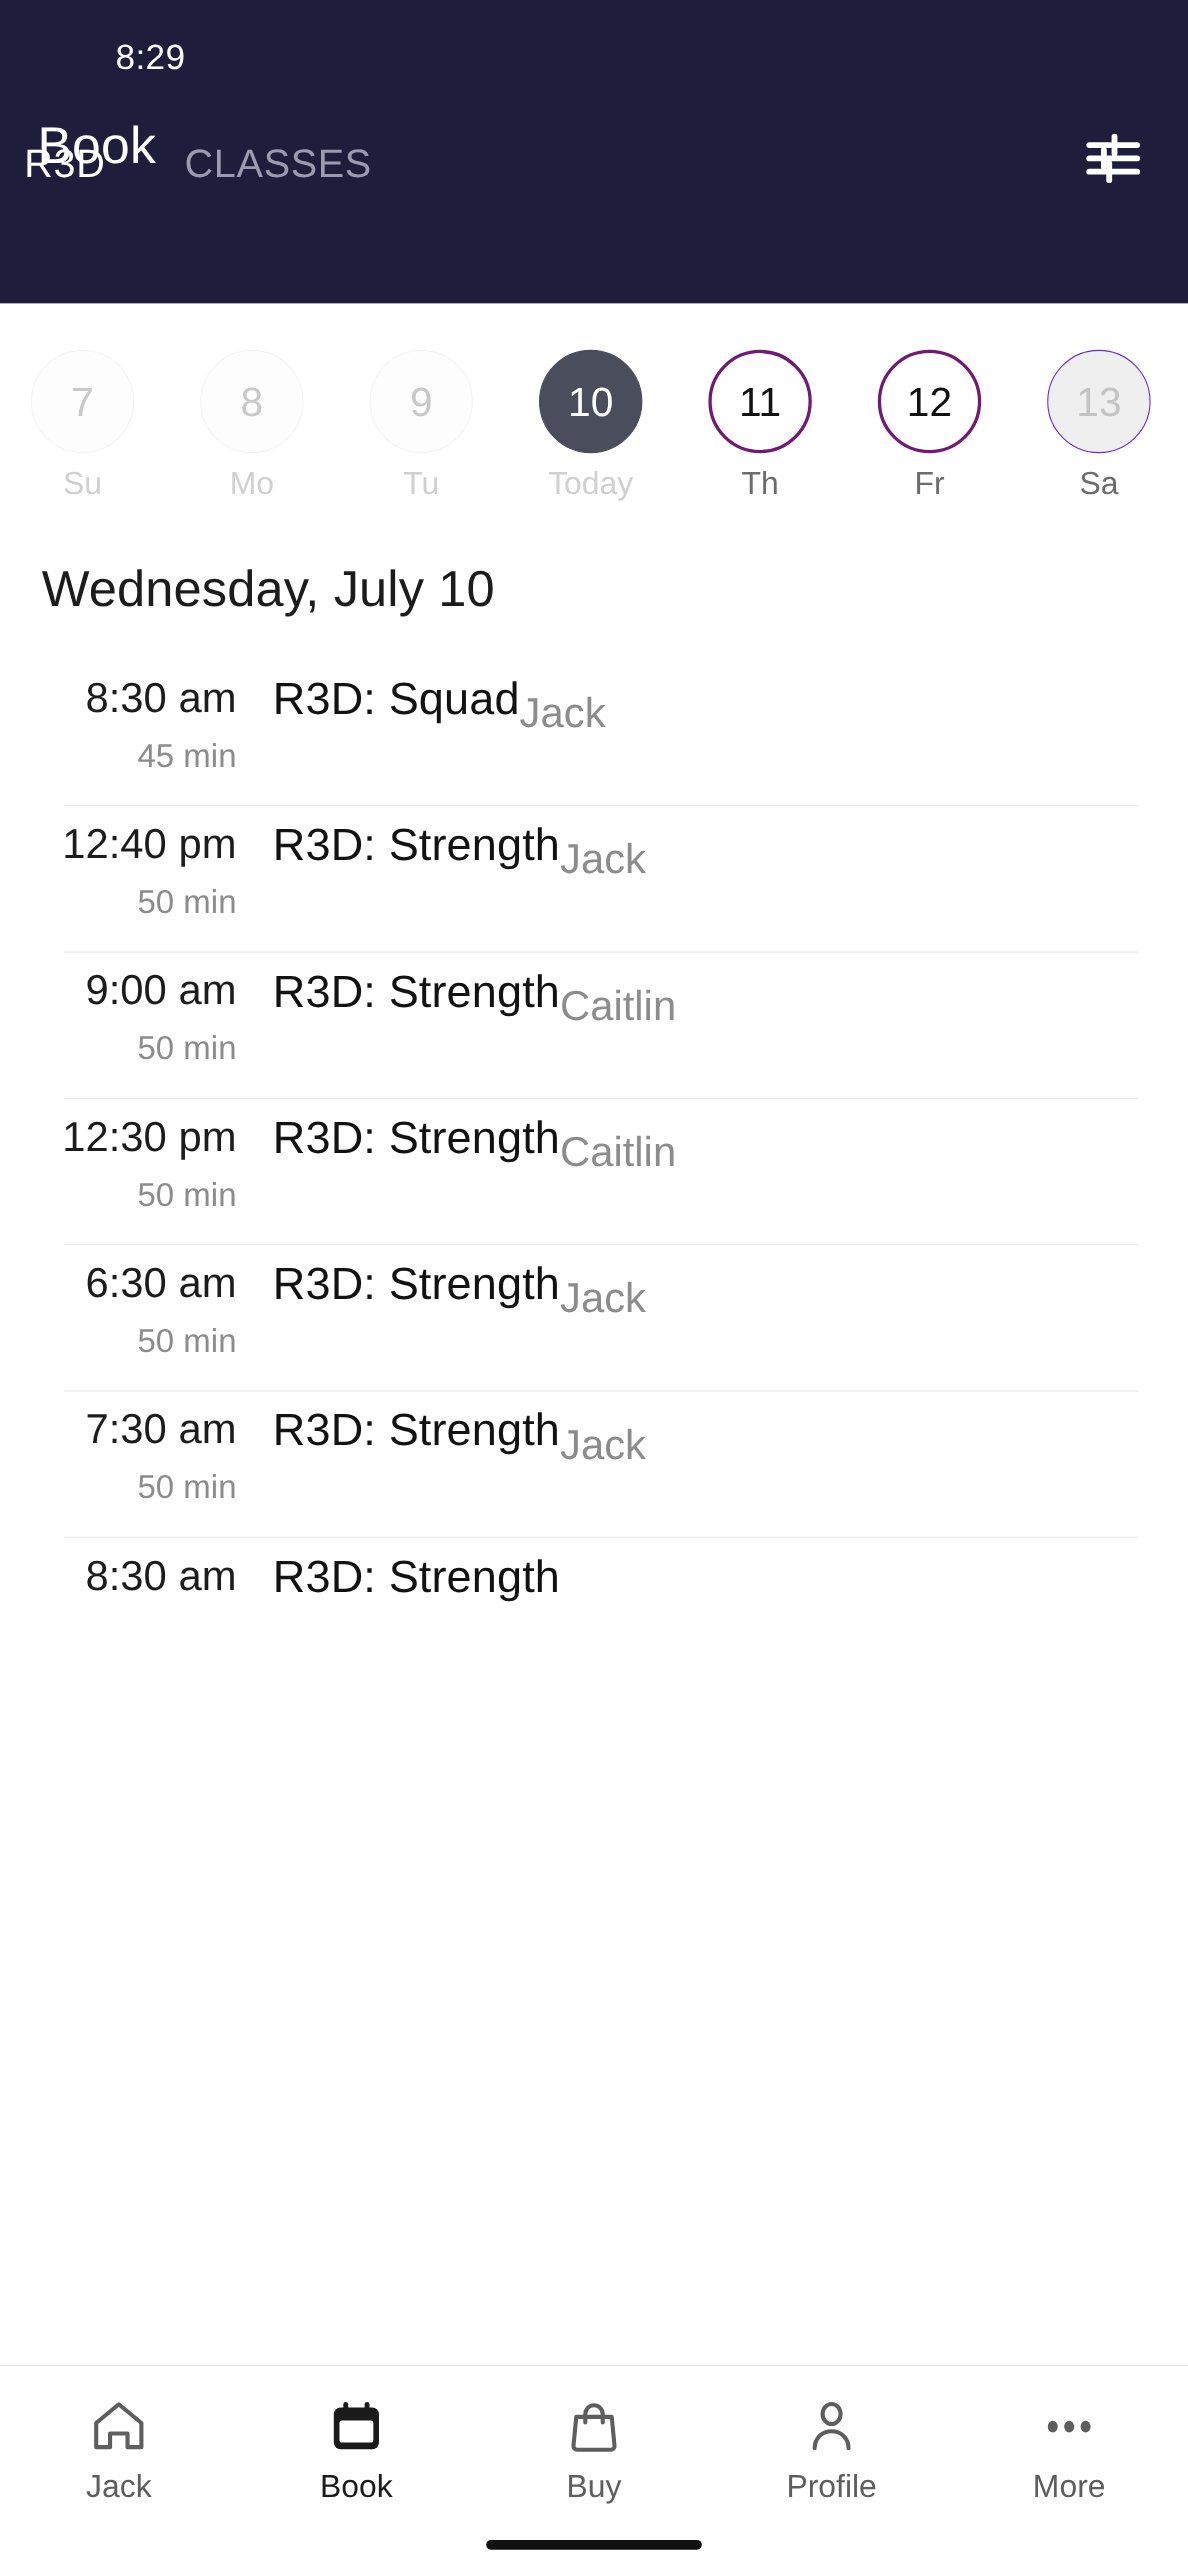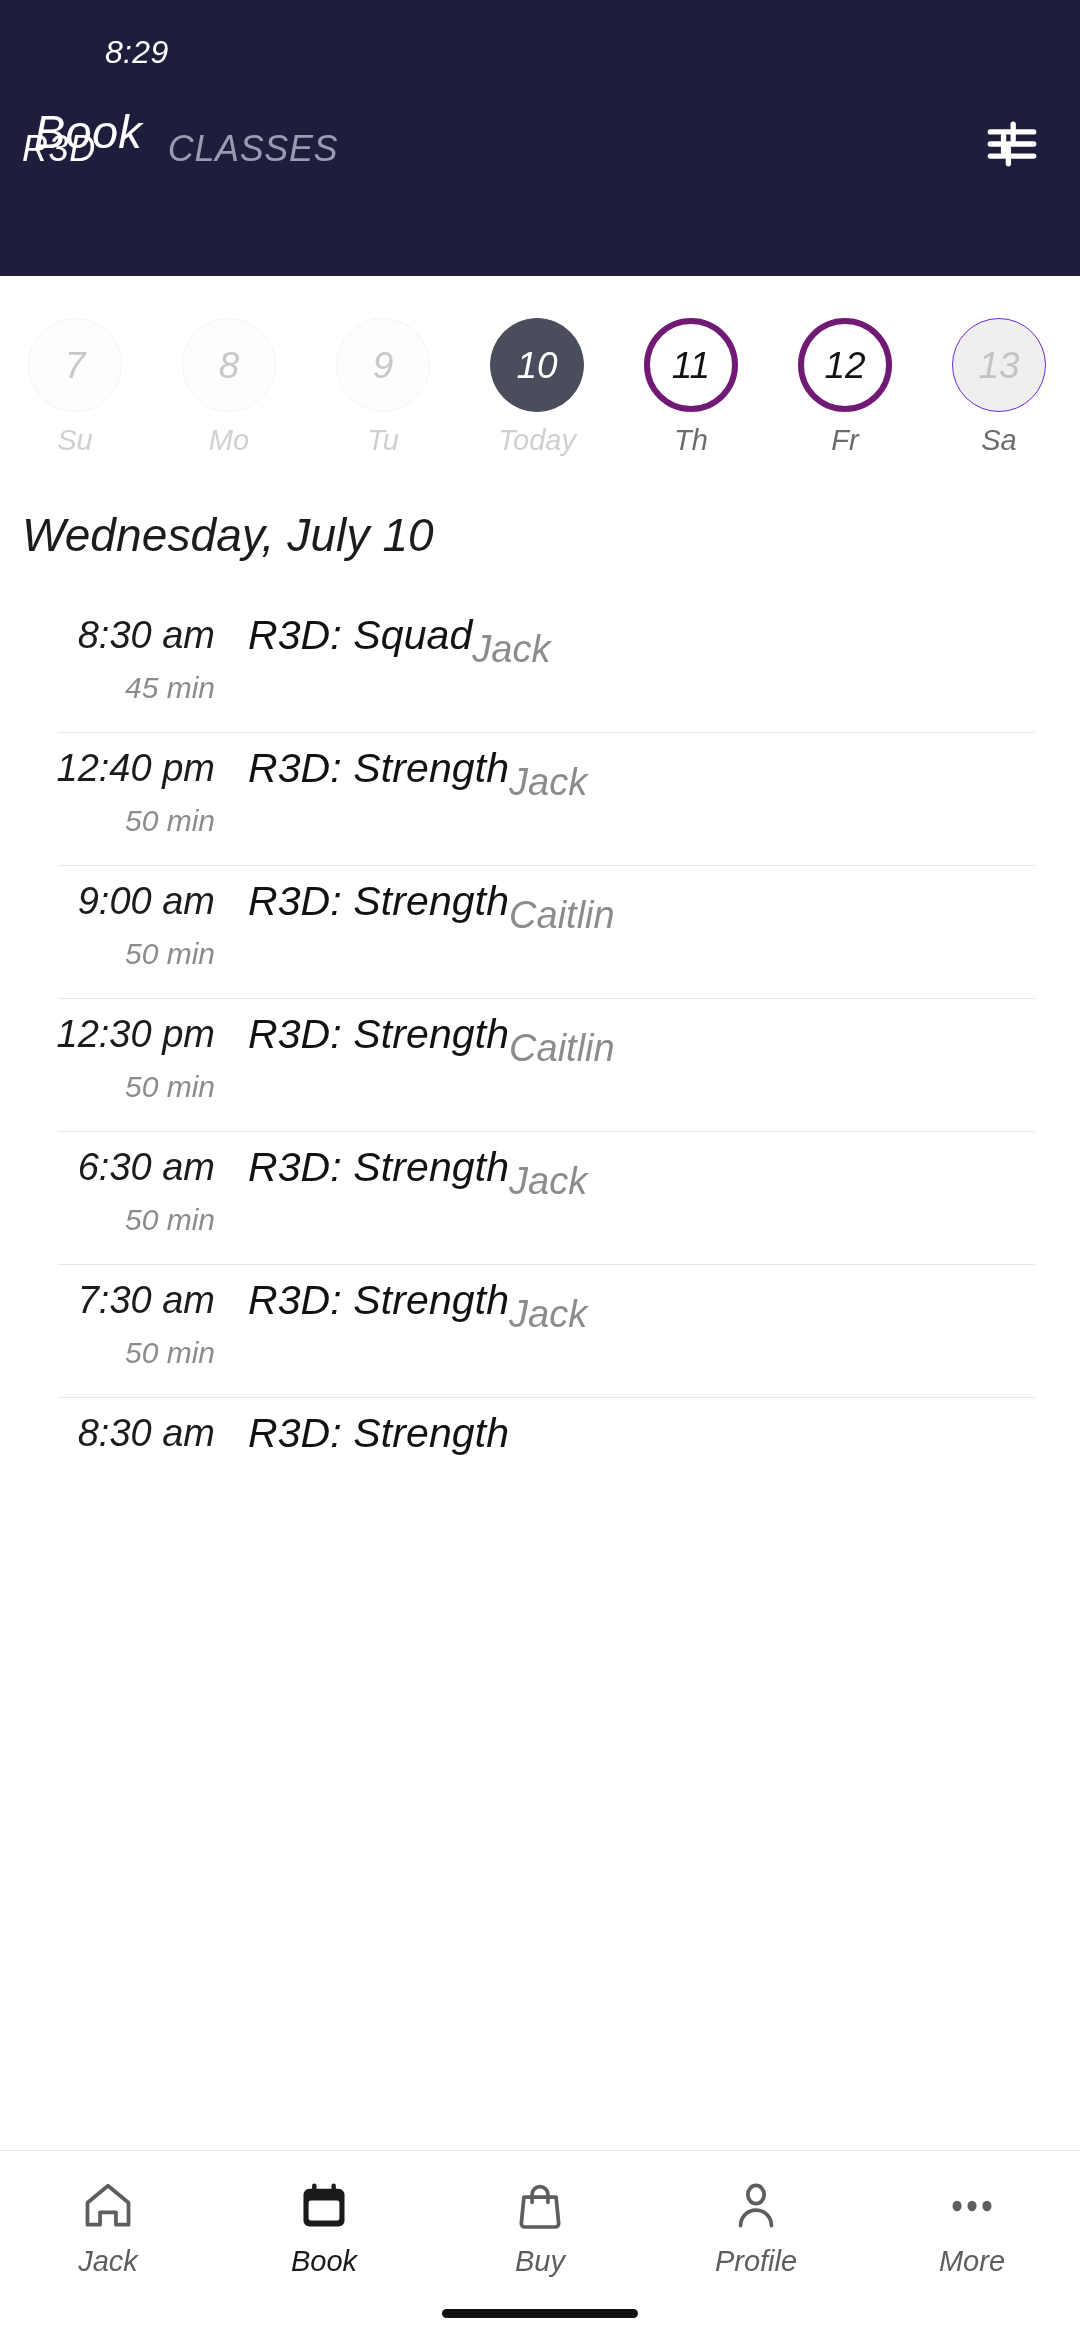--- a/index.html
+++ b/index.html
@@ -6,21 +6,21 @@
   html, body {
     width:1080px; height:2340px;
     background:#ffffff;
     font-family:"Liberation Sans", sans-serif;
     -webkit-font-smoothing:antialiased;
     overflow:hidden;
   }
   #app {
     position:relative;
     width:1080px; height:2340px;
-    display:flex; flex-direction:column;font-style:italic;
+    display:flex; flex-direction:column;
   }
 
   
   .topbar {
     background:#1e1e3c;
     height:276px;
     flex:0 0 276px;
     position:relative;
   }
   .statusbar {
@@ -100,42 +100,42 @@
     border:1px solid #f4f4f4;
     color:#c8c8c8;
   }
   .dc-selected {
     background:#4a4d5c;
     border:1px solid #4a4d5c;
     color:#ffffff;
   }
   .dc-outline {
     background:#ffffff;
-    border:6px solid #701a75;
+    border:3px solid #701a75;
     color:#121212;
   }
   .dc-filled {
     background:#efefef;
     border:1px solid #6d28d9;
     color:#c3c3c3;
   }
   .daylabel {
     margin-top:14px;
     font-size:29px;
     line-height:1;
   }
   .dl-dim  { color:#d0d0d0; }
   .dl-dark { color:#6c6c6c; }
 
   
   .dateheading {
     flex:0 0 128px;
     display:flex;
     align-items:center;
-    padding-left:22px;
+    padding-left:38px;
     font-size:46px;
     color:#1c1c1c;
     font-weight:400;
     letter-spacing:0.1px;
   }
 
   
   .classlist {
     flex:1 1 auto;
     overflow:hidden;

